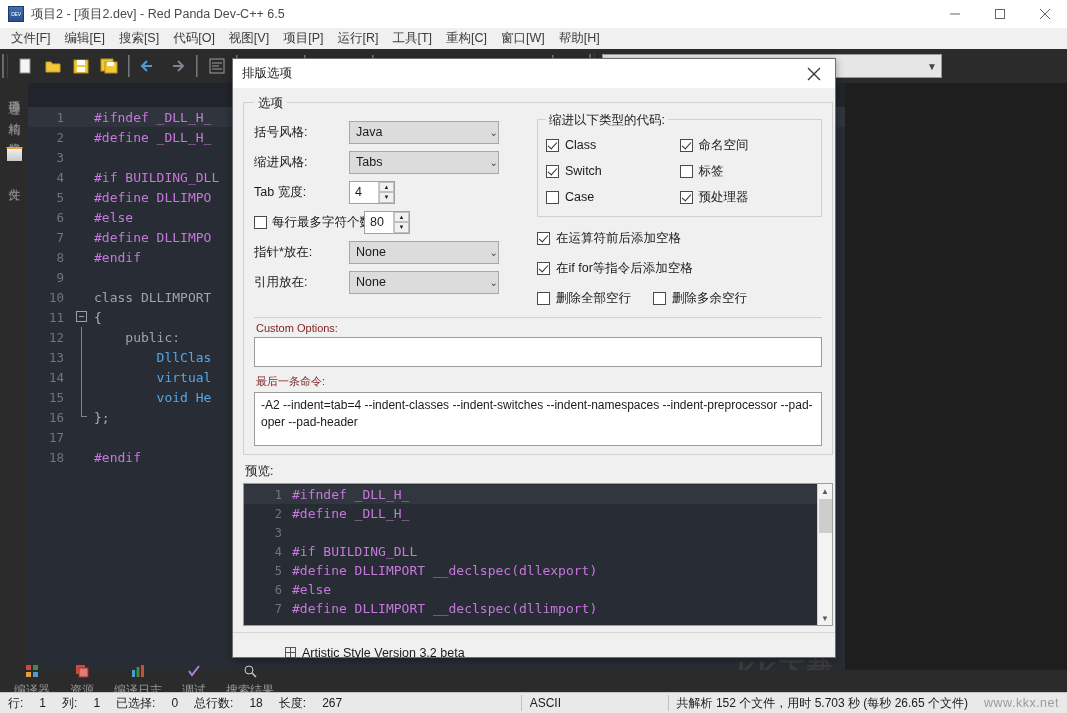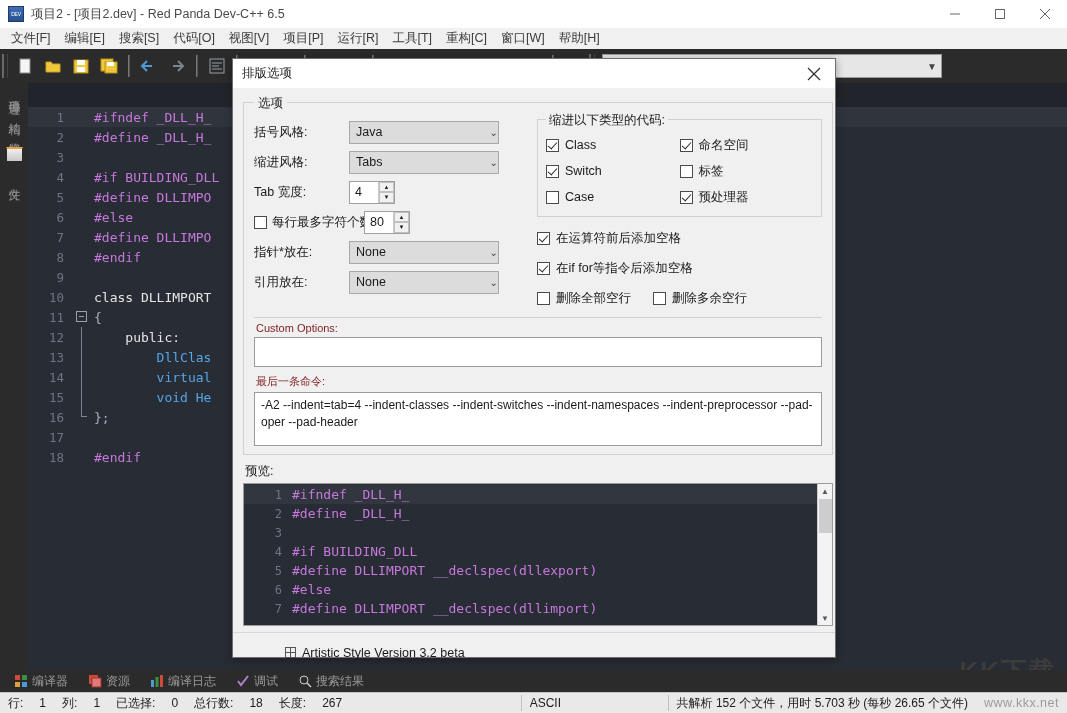--- a/index.html
+++ b/index.html
@@ -6,21 +6,21 @@
   html, body {
     margin: 0; padding: 0;
     width: 1067px; height: 713px;
     overflow: hidden;
     font-family: "Liberation Sans", "DejaVu Sans", sans-serif;
     font-size: 12px;
     background: #1e1e1e;
   }
   #app {
     position: relative;
-    width: 1067px; height: 713px;
+    width: 845px; height: 713px;
     background: #252526;
   }
 
   
   .titlebar {
     position: absolute; left: 0; top: 0; width: 1067px; height: 28px;
     background: #ffffff;
     display: flex; align-items: center;
   }
   .title-icon {
@@ -130,21 +130,21 @@
   .cline.hl { background: #2f343d; }
   .lnum {
     width: 44px; text-align: right; padding-right: 8px; color: #6d7684; flex: none;
     font-size: 12.5px;
   }
   .gut {
     width: 22px; flex: none; position: relative; height: 20px;
   }
   .ctext { color: #abb2bf; }
   .c-pre { color: #c678dd; }
-  .c-kw { color: #e5e5e5; }
+  .c-kw { color: #a3a3a3; }
   .c-type { color: #56a6e8; }
   .fold-box {
     position: absolute; left: 4px; top: 4px; width: 11px; height: 11px;
     border: 1px solid #9aa0a6;
   }
   .fold-box::before {
     content:""; position:absolute; left:2px; top:4px; width:5px; height:1px; background:#9aa0a6;
   }
   .fold-line {
     position:absolute; left:9px; top:0; width:1px; height:20px; background:#7d848f;
@@ -157,21 +157,21 @@
   }
 
   
   .panel-tabs {
     position: absolute; left: 0; bottom: 21px; width: 1067px; height: 22px;
     background: #2b2b2b; display: flex; align-items: center; padding-left: 6px;
     gap: 4px;
   }
   .ptab {
     display: flex; align-items: center; gap: 4px; padding: 1px 8px;
-    color: #9a9a9a; font-size: 12px; white-space: nowrap;
+    color: #9a9a9a; font-size: 12px; white-space: nowrap; flex-direction: column;
   }
   .watermark {
     position: absolute; right: 10px; bottom: 24px;
     color: #3c3c3c; font-size: 26px; font-weight: bold;
     letter-spacing: 2px; pointer-events: none;
   }
 
   
   .statusbar {
     position: absolute; left: 0; bottom: 0; width: 1067px; height: 21px;

